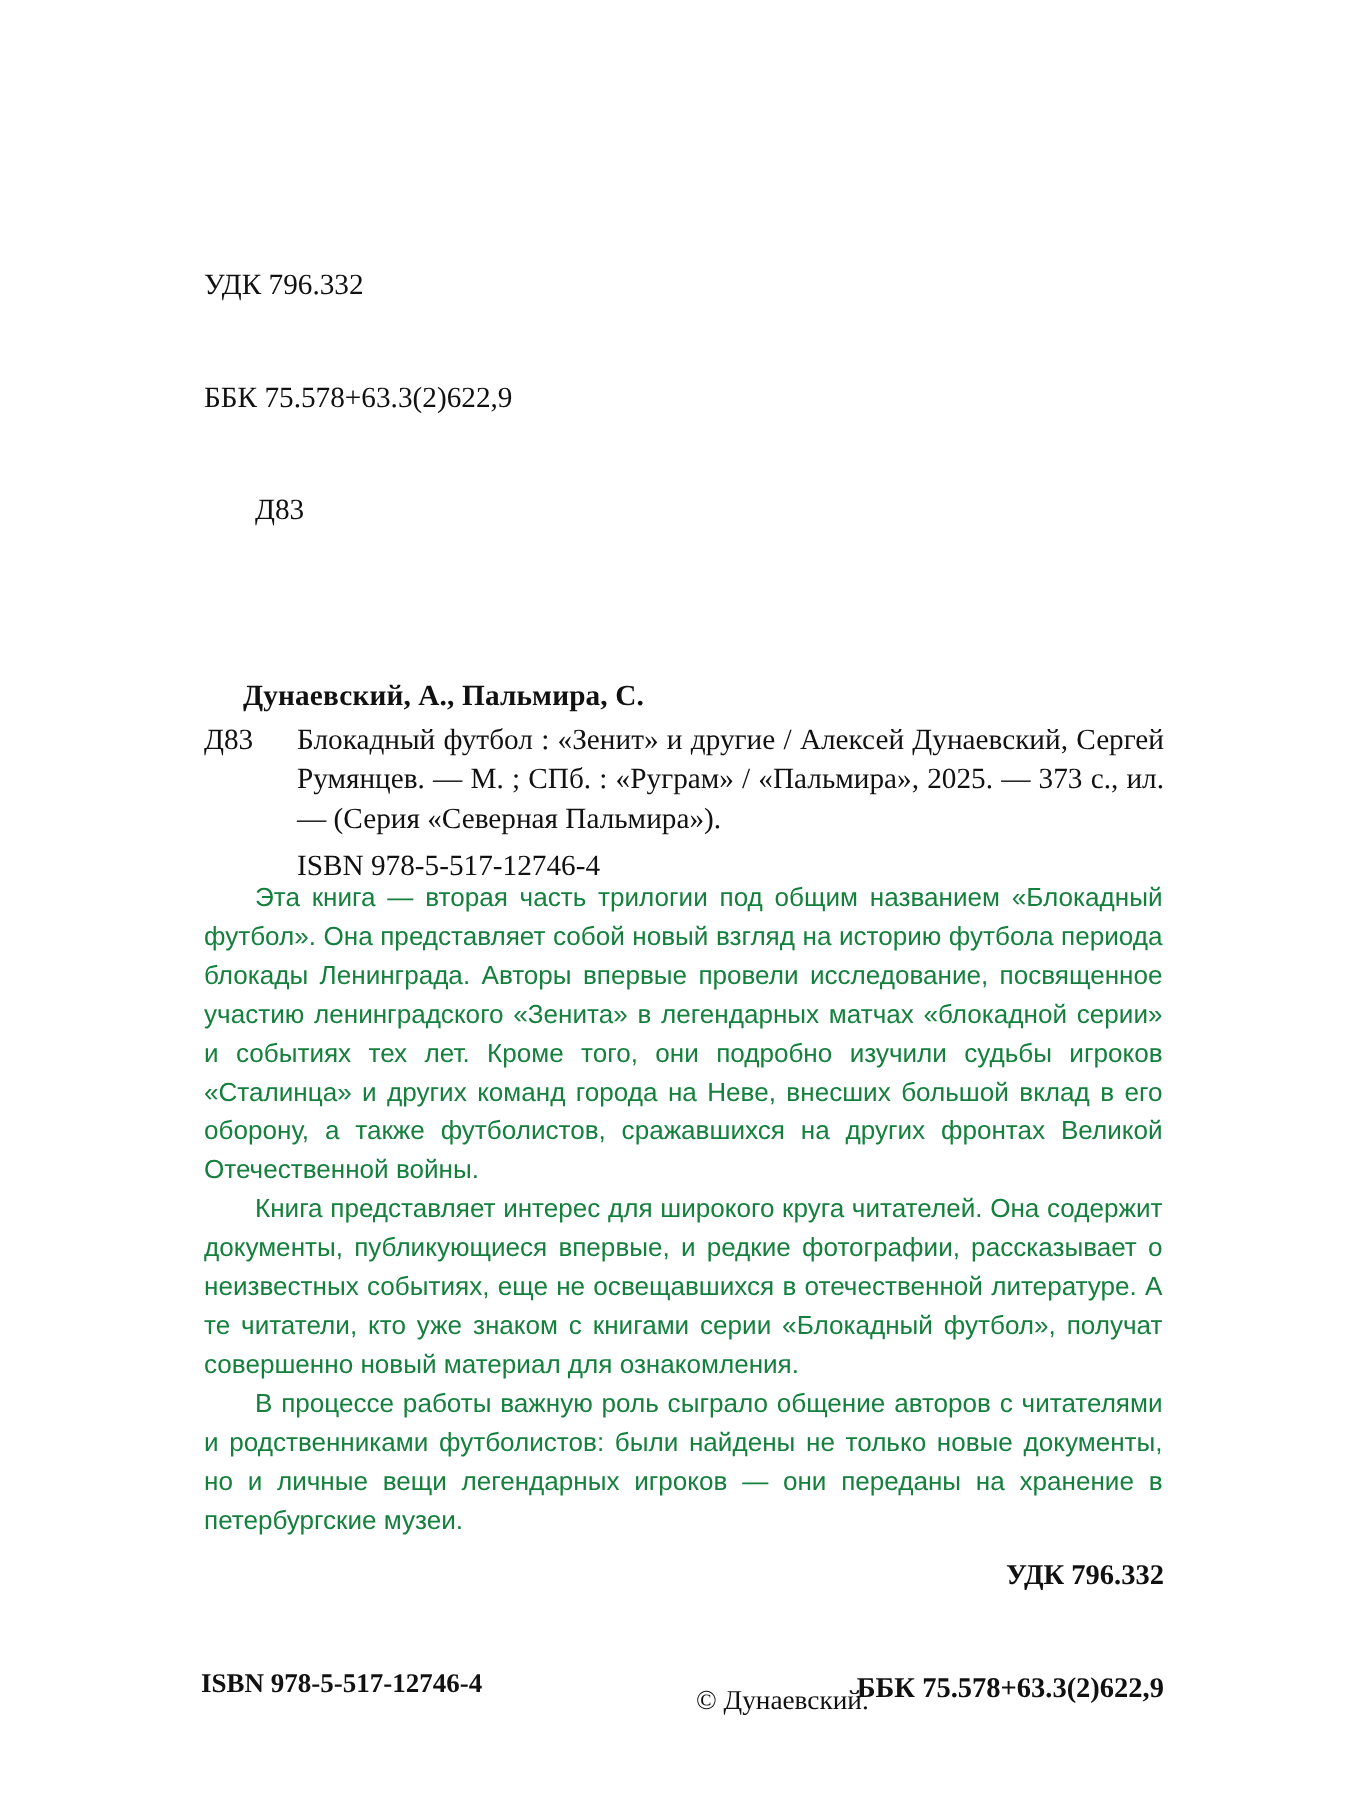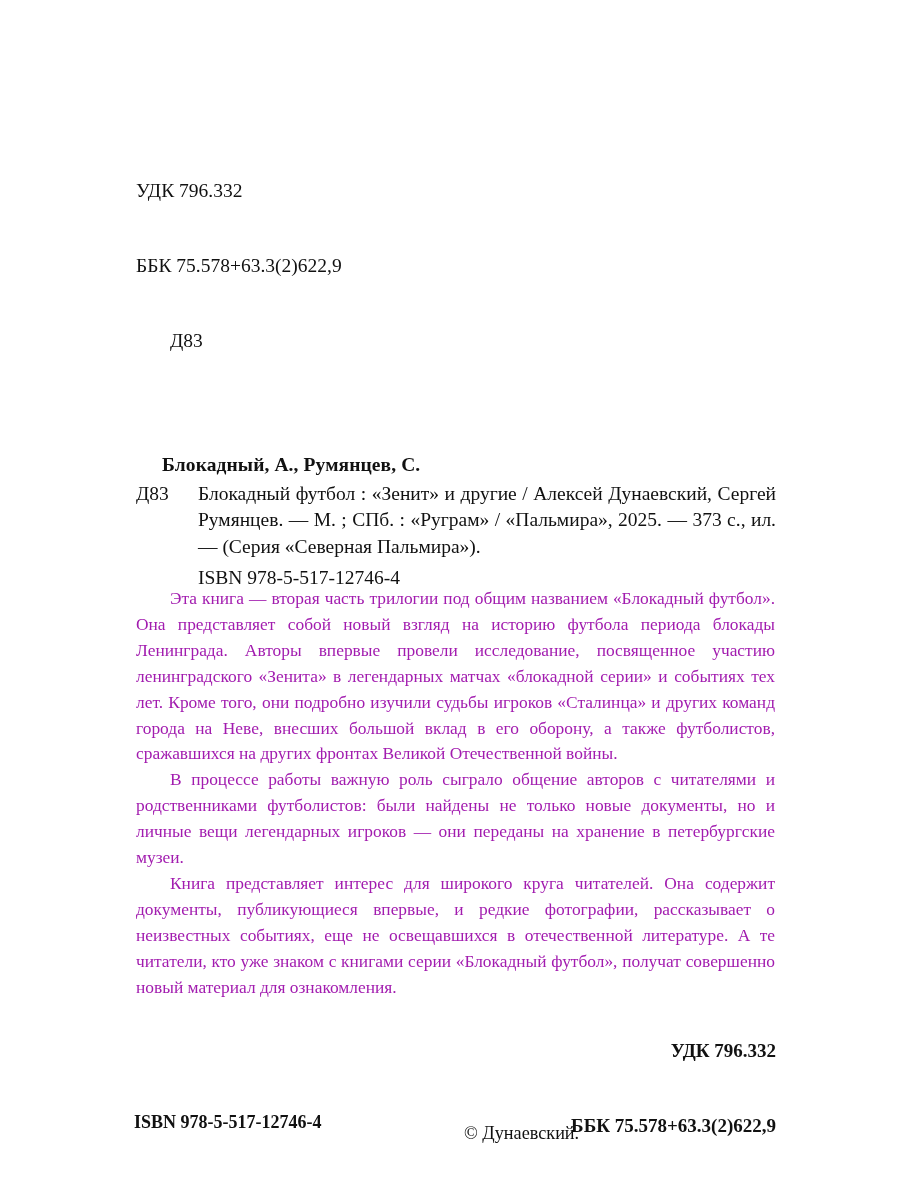--- a/index.html
+++ b/index.html
@@ -70,25 +70,25 @@
   .biblio .isbn-line {
     margin: 5px 0 0 62px;
   }
 
   
   .annotation {
     position: absolute;
     left: 136px;
     top: 542px;
     width: 639px;
-    font-family: Liberation Serif, serif;
+    font-family: Liberation Sans, sans-serif;
     font-size: 17.4px;
     line-height: 25.9px;
     text-align: justify;
-    color: #a21caf;
+    color: #15803d;
   }
   .annotation p {
     margin: 0;
     text-indent: 34px;
     hyphens: manual;
   }
 
   
   .bottom-class {
     position: absolute;
@@ -133,31 +133,31 @@
 
 <div class="page">
 
   <div class="top-class">
     <span class="line">УДК 796.332</span>
     <span class="line">ББК 75.578+63.3(2)622,9</span>
     <span class="line indented">Д83</span>
   </div>
 
   <div class="biblio">
-    <div class="authors">Блокадный, А., Румянцев, С.</div>
+    <div class="authors">Дунаевский, А., Пальмира, С.</div>
     <p class="desc">
       <span class="shelfmark">Д83</span><span>Блокадный футбол : «Зенит» и другие / Алексей Дунаевский, Сергей Румянцев. — М. ; СПб. : «Руграм» / «Пальмира», 2025. — 373 с., ил. — (Серия «Северная Пальмира»).</span>
     </p>
     <div class="isbn-line">ISBN 978-5-517-12746-4</div>
   </div>
 
   <div class="annotation">
     <p>Эта книга — вторая часть трилогии под общим названием «Блокадный футбол». Она представляет собой новый взгляд на историю футбола периода блокады Ленинграда. Авторы впервые провели исследование, посвященное участию ленинградского «Зенита» в легендарных матчах «блокадной серии» и событиях тех лет. Кроме того, они подробно изучили судьбы игроков «Сталинца» и других команд города на Неве, внесших большой вклад в его оборону, а также футболистов, сражавшихся на других фронтах Великой Отечественной войны.</p>
+    <p>Книга представляет интерес для широкого круга читателей. Она содержит документы, публикующиеся впервые, и редкие фотографии, рассказывает о неизвестных событиях, еще не освещавшихся в отечественной литературе. А те читатели, кто уже знаком с книгами серии «Блокадный футбол», получат совершенно новый материал для ознакомления.</p>
     <p>В процессе работы важную роль сыграло общение авторов с читателями и родственниками футболистов: были найдены не только новые документы, но и личные вещи легендарных игроков — они переданы на хранение в петербургские музеи.</p>
-    <p>Книга представляет интерес для широкого круга читателей. Она содержит документы, публикующиеся впервые, и редкие фотографии, рассказывает о неизвестных событиях, еще не освещавшихся в отечественной литературе. А те читатели, кто уже знаком с книгами серии «Блокадный футбол», получат совершенно новый материал для ознакомления.</p>
   </div>
 
   <div class="bottom-class">
     <span class="line">УДК 796.332</span>
     <span class="line">ББК 75.578+63.3(2)622,9</span>
   </div>
 
   <div class="copyright">
     <span class="line">© Дунаевский.</span>
     

